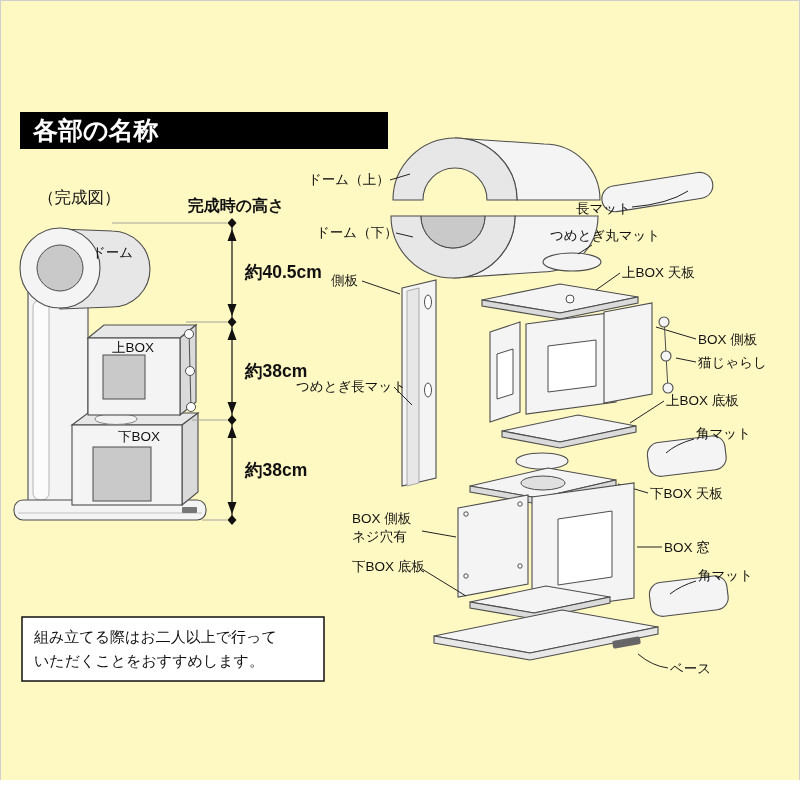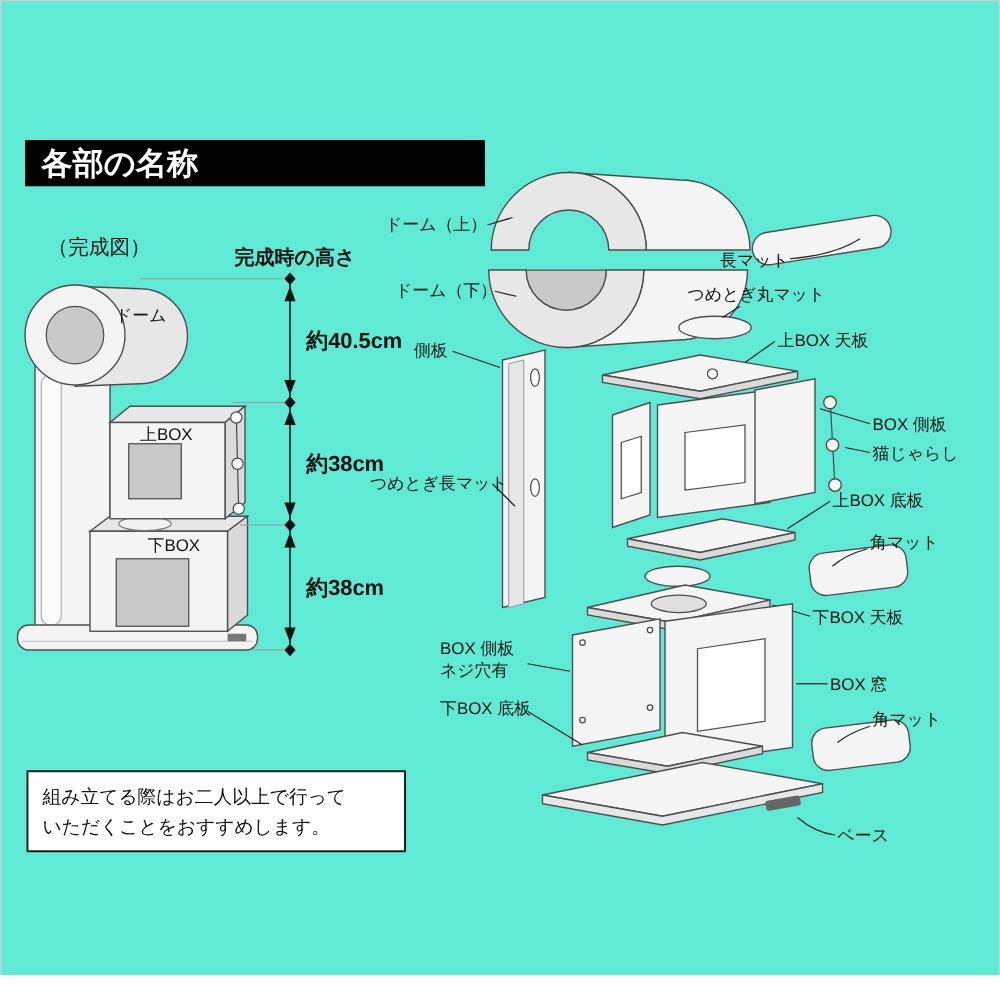--- a/index.html
+++ b/index.html
@@ -1,16 +1,16 @@
 <!DOCTYPE html>
 <html><head>
 <meta charset="utf-8">
 <style>
   html,body{margin:0;padding:0;background:#fff}
-  .canvas{position:relative;width:800px;height:780px;background:#5eead4;overflow:hidden}
+  .canvas{position:relative;width:800px;height:780px;background:#fef9c3;overflow:hidden}
   svg{display:block}
   text{font-family:"Liberation Sans","DejaVu Sans",sans-serif;fill:#111}
   .t25{font-size:25px;font-weight:700;fill:#fff}
   .t16{font-size:16.5px}
   .t16b{font-size:16px;font-weight:700}
   .t17b{font-size:17.5px;font-weight:700}
   .t13{font-size:13.5px}
   .t15{font-size:15px}
   .part{fill:#f4f4f4;stroke:#4d4d4d;stroke-width:1.1}
   .part2{fill:#e7e7e7;stroke:#4d4d4d;stroke-width:1.1}

